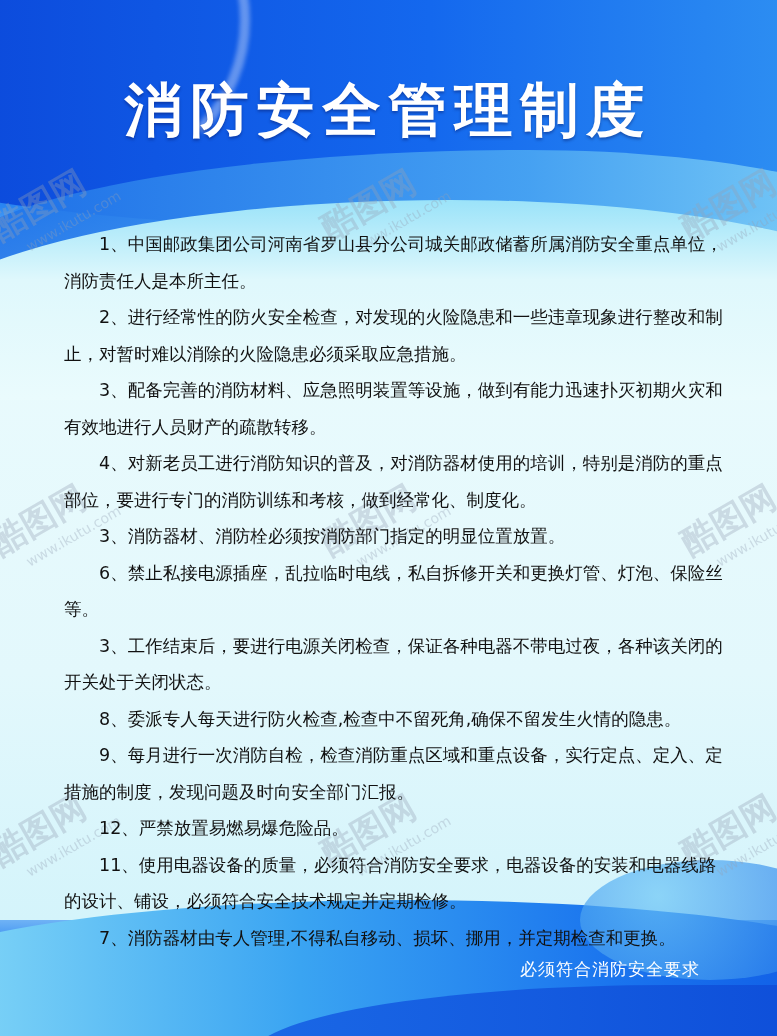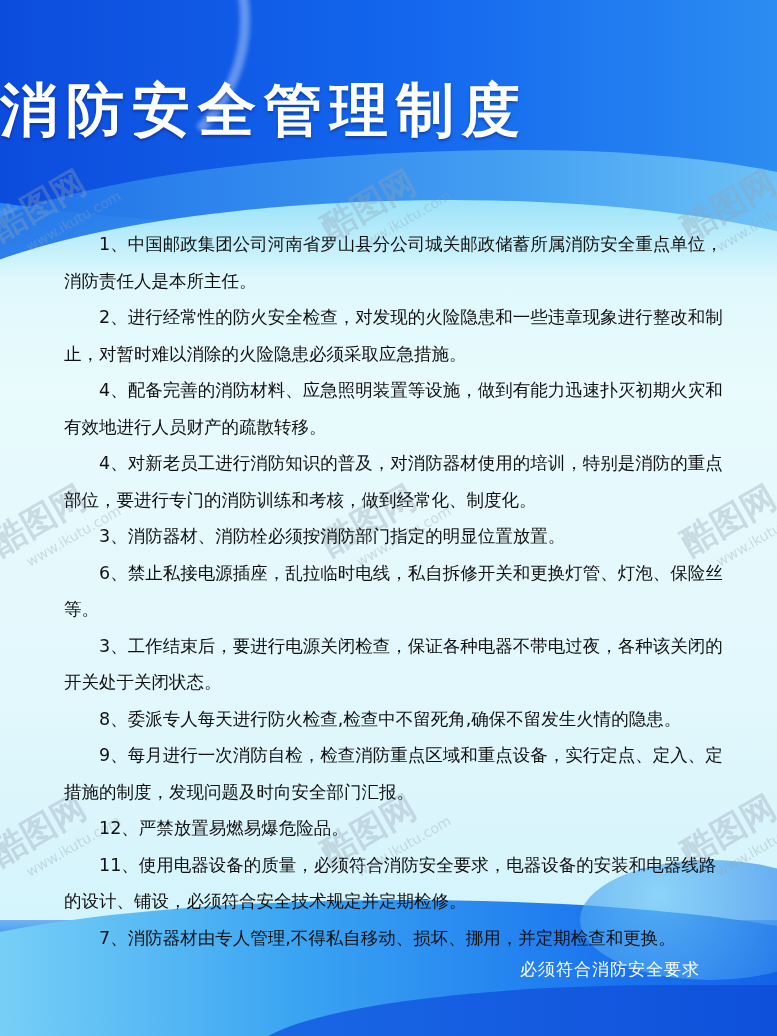--- a/index.html
+++ b/index.html
@@ -22,21 +22,21 @@
       background: linear-gradient(180deg, #eafbfd 0%, #e3f8fc 60%, #d4f4fb 100%); }
     .wave-bottom1 { position: absolute; left: -120px; top: 900px; width: 1050px; height: 220px;
       background: linear-gradient(90deg, #8fe0f8 0%, #3aa4f2 40%, #1a74ee 70%, #0b52e2 100%);
       border-radius: 50% 50% 0 0 / 40% 40% 0 0; }
     .wave-bottom2 { position: absolute; left: 250px; top: 985px; width: 700px; height: 120px;
       background: linear-gradient(90deg, #1a68e6, #0b48d6);
       border-radius: 60% 0 0 0 / 60% 0 0 0; }
     .wave-top-edge { position: absolute; left: 580px; top: 860px; width: 260px; height: 120px;
       border-radius: 50%; background: radial-gradient(circle at 30% 30%, #6cc6f6, #1a6fe9); opacity: 0.7; }
 
-    .title { position: absolute; left: 0; top: 72px; width: 777px; text-align: left;
+    .title { position: absolute; left: 0; top: 72px; width: 777px; text-align: center;
       font-family: "DejaVu Sans", sans-serif; font-weight: bold; font-size: 58px; letter-spacing: 8px;
       color: #ffffff; text-shadow: 0 2px 3px rgba(0,0,60,0.35); margin: 0; }
 
     .clauses { position: absolute; left: 64px; top: 226px; width: 660px; margin: 0; padding: 0; list-style: none; }
     .clause { font-size: 17.5px; line-height: 36.5px; color: #111; text-indent: 2em; margin: 0; }
 
     .date { position: absolute; left: 520px; top: 958px; font-size: 17px; color: #ffffff; letter-spacing: 1px; }
 
     .wm { position: absolute; color: rgba(150,160,180,0.35); font-weight: bold; transform: rotate(-30deg); white-space: nowrap; pointer-events: none; }
     .wm .wm-cn { font-size: 34px; display: block; }
@@ -90,21 +90,21 @@
   <div class="wm" style="left:680px; top:800px;">
     <span class="wm-cn">酷图网</span>
     <span class="wm-url">www.ikutu.com</span>
   </div>
 
   <h1 class="title">消防安全管理制度</h1>
 
   <ul class="clauses">
     <li class="clause">1、中国邮政集团公司河南省罗山县分公司城关邮政储蓄所属消防安全重点单位，消防责任人是本所主任。</li>
     <li class="clause">2、进行经常性的防火安全检查，对发现的火险隐患和一些违章现象进行整改和制止，对暂时难以消除的火险隐患必须采取应急措施。</li>
-    <li class="clause">4、配备完善的消防材料、应急照明装置等设施，做到有能力迅速扑灭初期火灾和有效地进行人员财产的疏散转移。</li>
+    <li class="clause">3、配备完善的消防材料、应急照明装置等设施，做到有能力迅速扑灭初期火灾和有效地进行人员财产的疏散转移。</li>
     <li class="clause">4、对新老员工进行消防知识的普及，对消防器材使用的培训，特别是消防的重点部位，要进行专门的消防训练和考核，做到经常化、制度化。</li>
     <li class="clause">3、消防器材、消防栓必须按消防部门指定的明显位置放置。</li>
     <li class="clause">6、禁止私接电源插座，乱拉临时电线，私自拆修开关和更换灯管、灯泡、保险丝等。</li>
     <li class="clause">3、工作结束后，要进行电源关闭检查，保证各种电器不带电过夜，各种该关闭的开关处于关闭状态。</li>
     <li class="clause">8、委派专人每天进行防火检查,检查中不留死角,确保不留发生火情的隐患。</li>
     <li class="clause">9、每月进行一次消防自检，检查消防重点区域和重点设备，实行定点、定入、定措施的制度，发现问题及时向安全部门汇报。</li>
     <li class="clause">12、严禁放置易燃易爆危险品。</li>
     <li class="clause">11、使用电器设备的质量，必须符合消防安全要求，电器设备的安装和电器线路的设计、铺设，必须符合安全技术规定并定期检修。</li>
     <li class="clause">7、消防器材由专人管理,不得私自移动、损坏、挪用，并定期检查和更换。</li>
   </ul>

